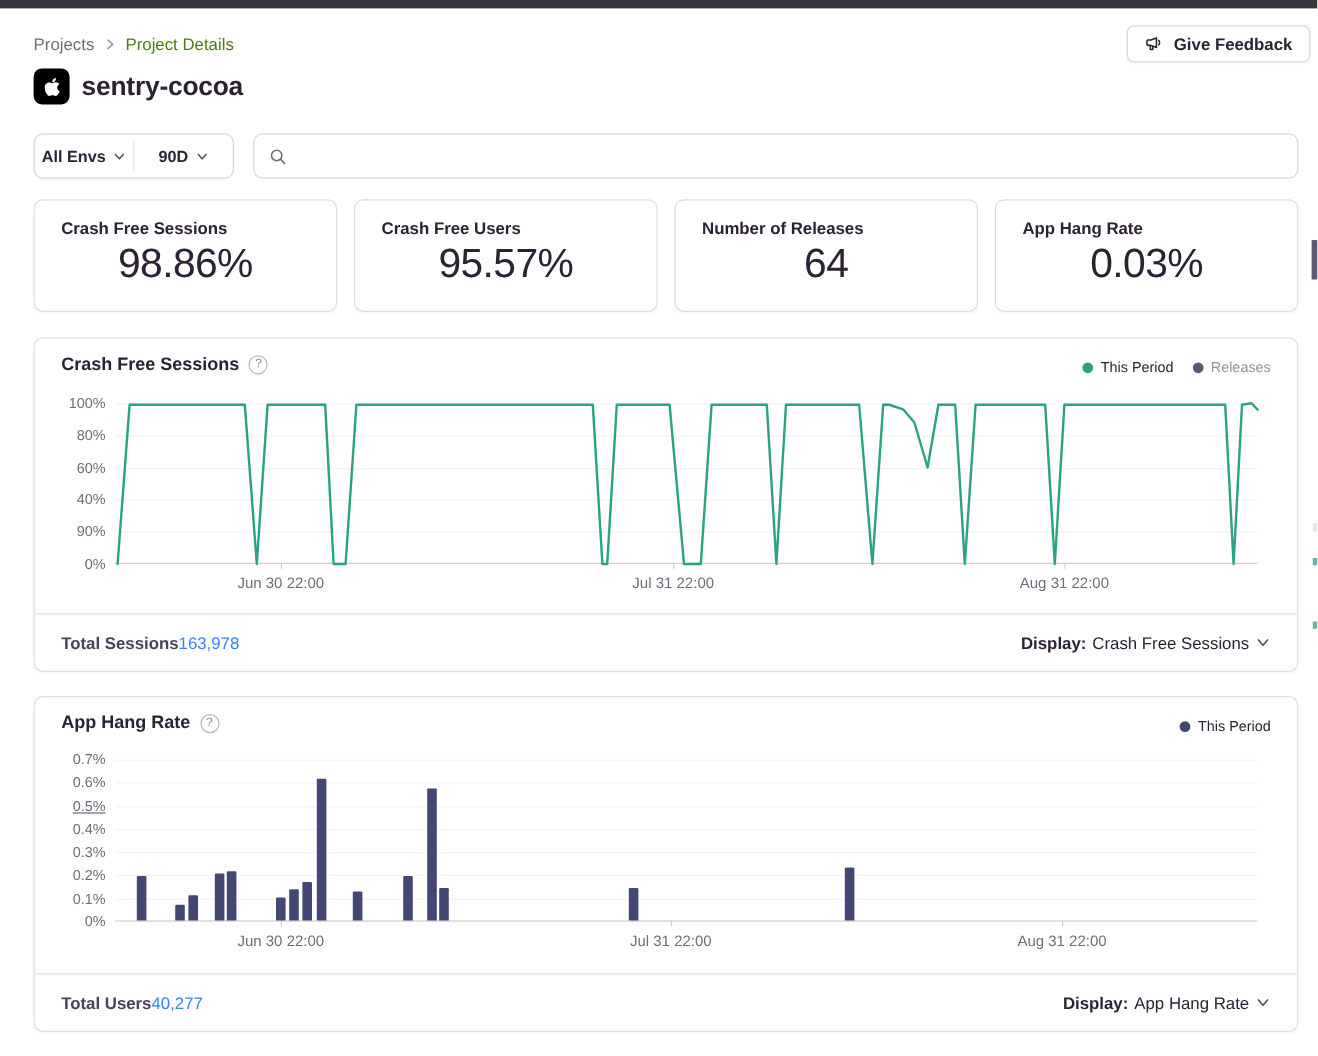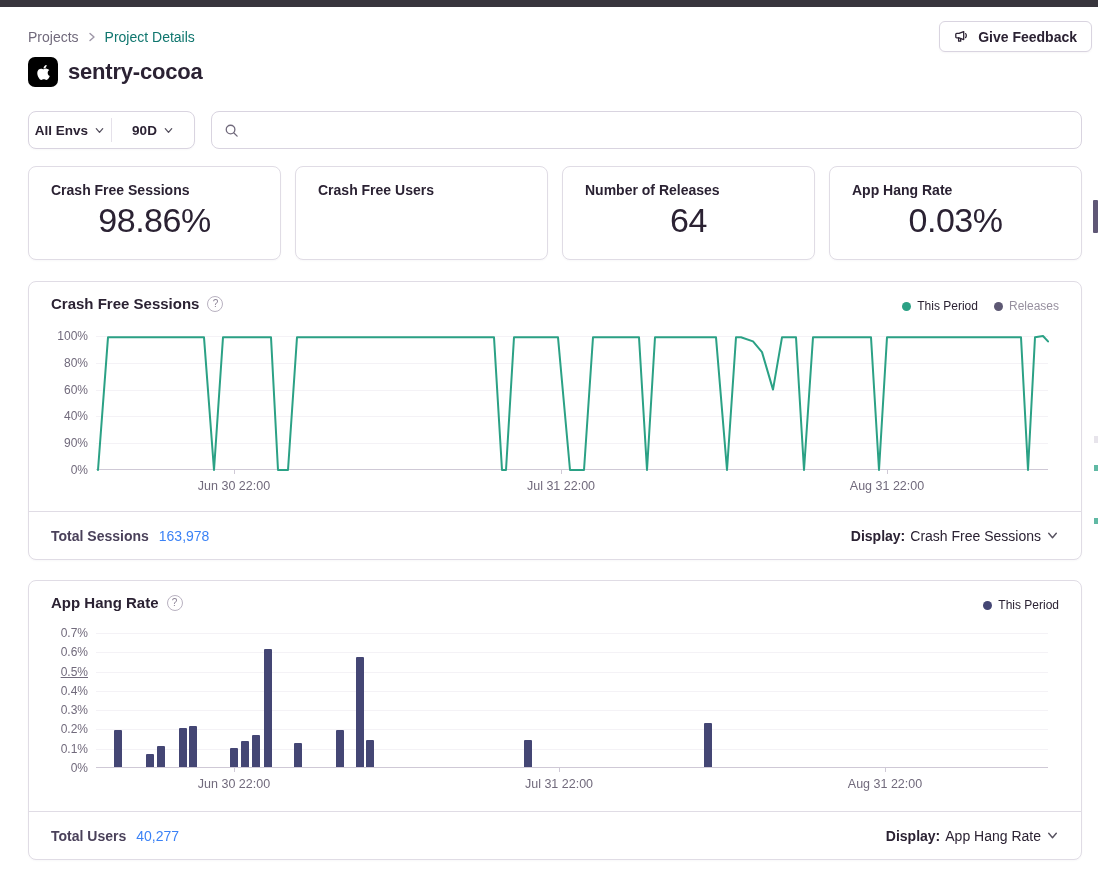--- a/index.html
+++ b/index.html
@@ -5,21 +5,21 @@
   * { box-sizing: border-box; margin: 0; padding: 0; }
   html,body { background:#fff; }
   body { font-family: "Liberation Sans", sans-serif; color:#2b2233; }
   .page { position:relative; width:1098px; height:880px; background:#fff; overflow:hidden; }
 
   .topbar { position:absolute; left:0; top:0; width:1098px; height:7px; background:#38353d; }
 
   
   .breadcrumb { position:absolute; left:28px; top:29px; display:flex; align-items:center; gap:8px; font-size:14px; }
   .breadcrumb a { color:#716a7c; text-decoration:none; cursor:pointer; }
-  .breadcrumb .current { color:#0f766e; }
+  .breadcrumb .current { color:#4d7c0f; }
   .crumb-sep { display:flex; align-items:center; color:#9d96a7; }
 
   
   .feedback-btn { position:absolute; top:21px; right:6px; height:31px; display:flex; align-items:center; gap:8px;
     background:#fff; border:1px solid #d9d4e0; border-radius:6px; padding:0 14px; font-size:14px; font-weight:700;
     color:#2b2233; box-shadow:0 1px 2px rgba(43,34,51,.04); cursor:pointer; }
 
   
   .title-row { position:absolute; left:28px; top:57px; display:flex; align-items:center; gap:10px; }
   .platform-icon { width:30px; height:30px; background:#000; border-radius:7px; display:flex; align-items:center; justify-content:center; }
@@ -56,21 +56,21 @@
   .plot { position:absolute; border-bottom:1px solid #cfc9d6; }
   .plot svg { position:absolute; left:0; top:0; overflow:visible; }
   .gridline { position:absolute; left:0; right:0; height:1px; background:#f4f2f6; }
   .ytick { position:absolute; right:100%; margin-right:8px; width:46px; text-align:right; font-size:12px; color:#716a7c; line-height:16px; }
   .xtick { position:absolute; top:100%; margin-top:10px; transform:translateX(-50%); font-size:12.5px; color:#716a7c; white-space:nowrap; }
   .xtickmark { position:absolute; top:100%; width:1px; height:5px; background:#cfc9d6; }
   .bar { position:absolute; bottom:0; width:8px; border-radius:1px 1px 0 0; }
 
   .panel-footer { position:absolute; left:0; right:0; bottom:0; height:48px; border-top:1px solid #e0dce5;
     display:flex; align-items:center; justify-content:space-between; padding:0 22px; font-size:14px; }
-  .footer-left { display:flex; align-items:flex-end; gap:10px; }
+  .footer-left { display:flex; align-items:flex-end; gap:0; }
   .footer-total-label { font-weight:700; color:#4a415a; }
   .footer-total-value { color:#3b82f6; }
   .display-select { display:flex; align-items:center; gap:5px; cursor:pointer; }
   .display-label { font-weight:700; color:#2b2233; }
   .display-value { color:#2b2233; }
 
   
   .sliver { position:absolute; }
 </style>
 </head>
@@ -140,20 +140,21 @@
     </div>
   </div>
 
   <div class="stats-row">
     <div class="stat-card">
       <div class="stat-label">Crash Free Sessions</div>
       <div class="stat-value">98.86%</div>
     </div>
     <div class="stat-card">
       <div class="stat-label">Crash Free Users</div>
+      <div class="stat-value">95.57%</div>
     </div>
     <div class="stat-card">
       <div class="stat-label">Number of Releases</div>
       <div class="stat-value">64</div>
     </div>
     <div class="stat-card">
       <div class="stat-label">App Hang Rate</div>
       <div class="stat-value">0.03%</div>
     </div>
   </div>

